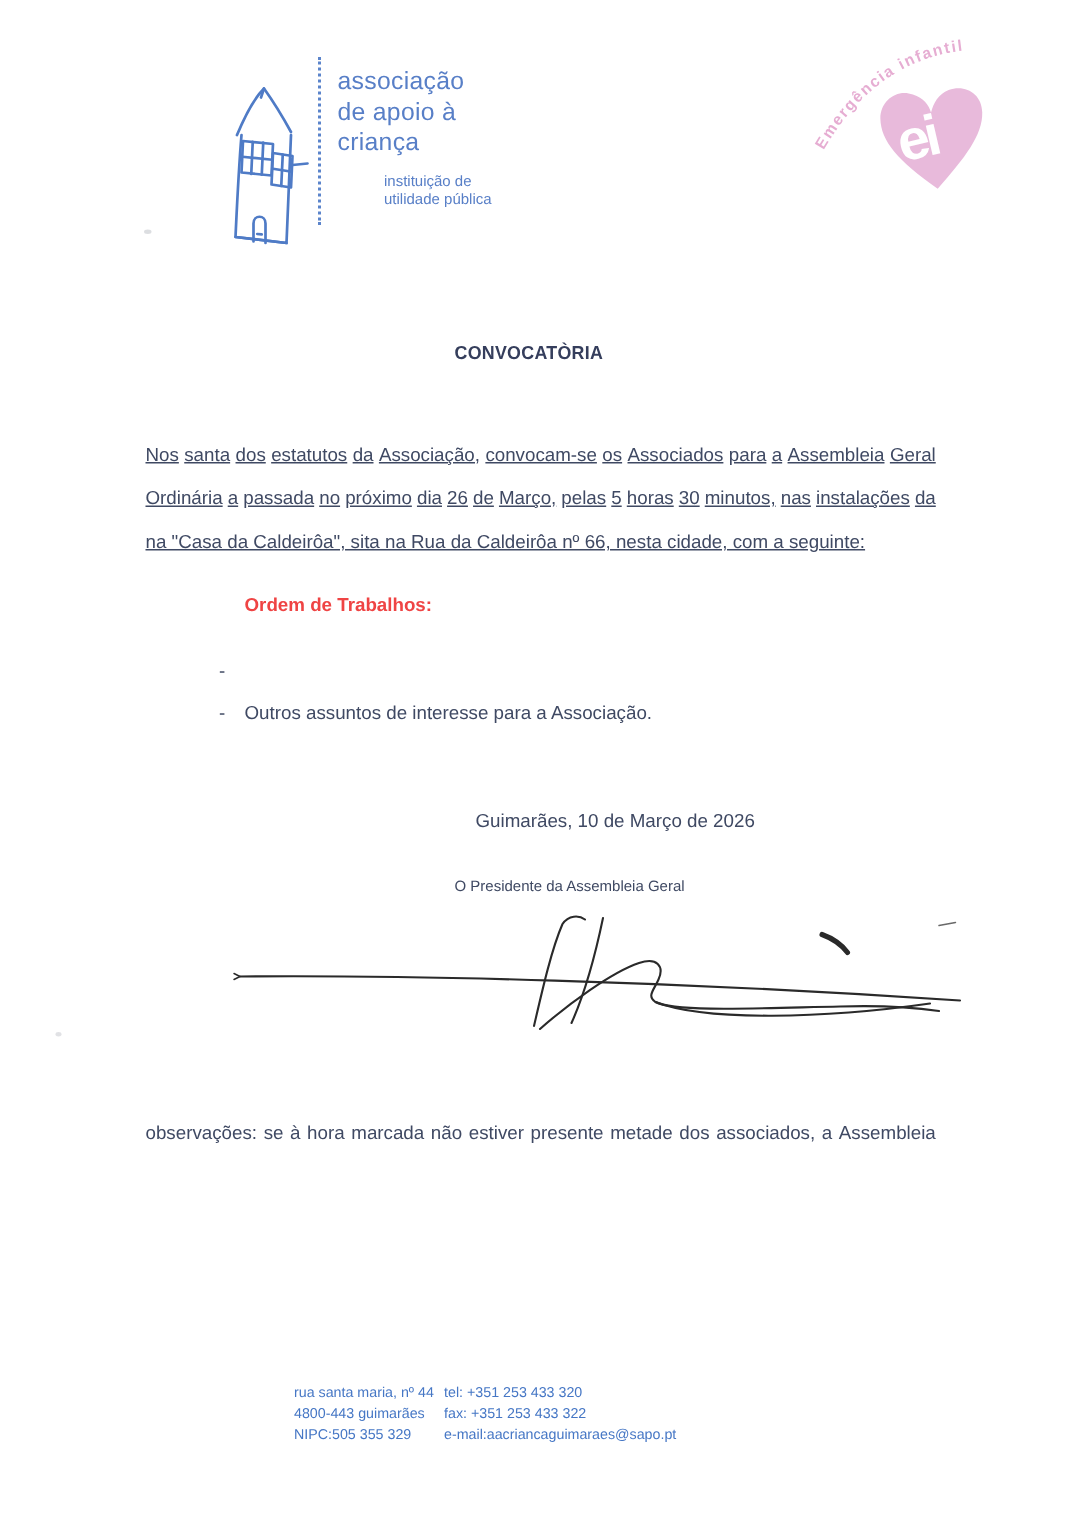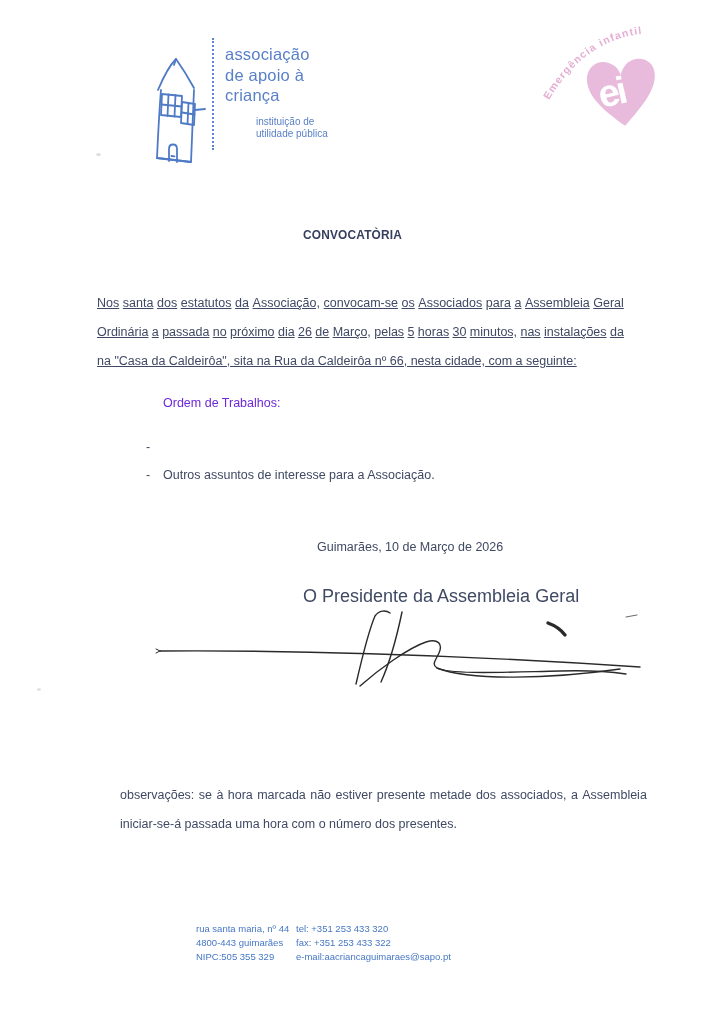--- a/index.html
+++ b/index.html
@@ -19,29 +19,29 @@
   .stamp{position:absolute;left:540px;top:18px;width:148px;height:120px;}
   
   .doc-title{
     position:absolute;left:303px;top:228px;font-weight:bold;font-size:12.5px;
     color:#353e5c;letter-spacing:.2px;transform:scaleX(.95);transform-origin:left top;
   }
   .para{position:absolute;left:97px;width:527px;color:#3f4963;font-size:12.5px;}
   .para .ln{height:29px;}
   .justify-line{display:flex;justify-content:space-between;}
   #intro{top:296px;text-decoration:underline;}
-  #notes{top:788px;margin-left:23px;}
+  #notes{top:748px;}
   .agenda-heading{
-    position:absolute;left:163px;top:396px;font-weight:normal;font-size:12.5px;color:#6d28d9;
+    position:absolute;left:163px;top:396px;font-weight:bold;font-size:12.5px;color:#ef4444;
   }
   .agenda{position:absolute;left:146px;top:440px;font-size:12.5px;color:#3f4963;}
   .agenda-row{display:flex;height:28px;}
   .agenda-dash{width:17px;}
   .date-line{position:absolute;left:317px;top:540px;font-size:12.5px;color:#3f4963;}
-  .president-line{position:absolute;left:303px;top:586px;font-size:18px;color:#3f4963;}
+  .president-line{position:absolute;left:303px;top:586px;font-size:10px;color:#3f4963;}
   .signature{position:absolute;left:150px;top:600px;width:500px;height:95px;}
   
   .footer{position:absolute;top:922px;left:0;width:717px;font-size:9.5px;color:#4677c5;}
   .footer .col{position:absolute;top:0;}
   .footer .col1{left:196px;}
   .footer .col2{left:296px;}
   .footer .f-ln{line-height:14px;height:14px;}
   
   .speck{position:absolute;background:#9aa0a8;border-radius:50%;}
   .speck1{left:96px;top:153px;width:5px;height:3px;opacity:.35;}
@@ -168,21 +168,20 @@
         <span>marcada</span>
         <span>não</span>
         <span>estiver</span>
         <span>presente</span>
         <span>metade</span>
         <span>dos</span>
         <span>associados,</span>
         <span>a</span>
         <span>Assembleia</span>
       </div>
-    <div class="ln">iniciar-se-á passada uma hora com o número dos presentes.</div>
   </div>
 
   <div class="footer">
     <div class="col col1">
       <div class="f-ln">rua santa maria, nº 44</div>
       <div class="f-ln">4800-443 guimarães</div>
       <div class="f-ln">NIPC:505 355 329</div>
     </div>
     <div class="col col2">
       <div class="f-ln">tel: +351 253 433 320</div>

